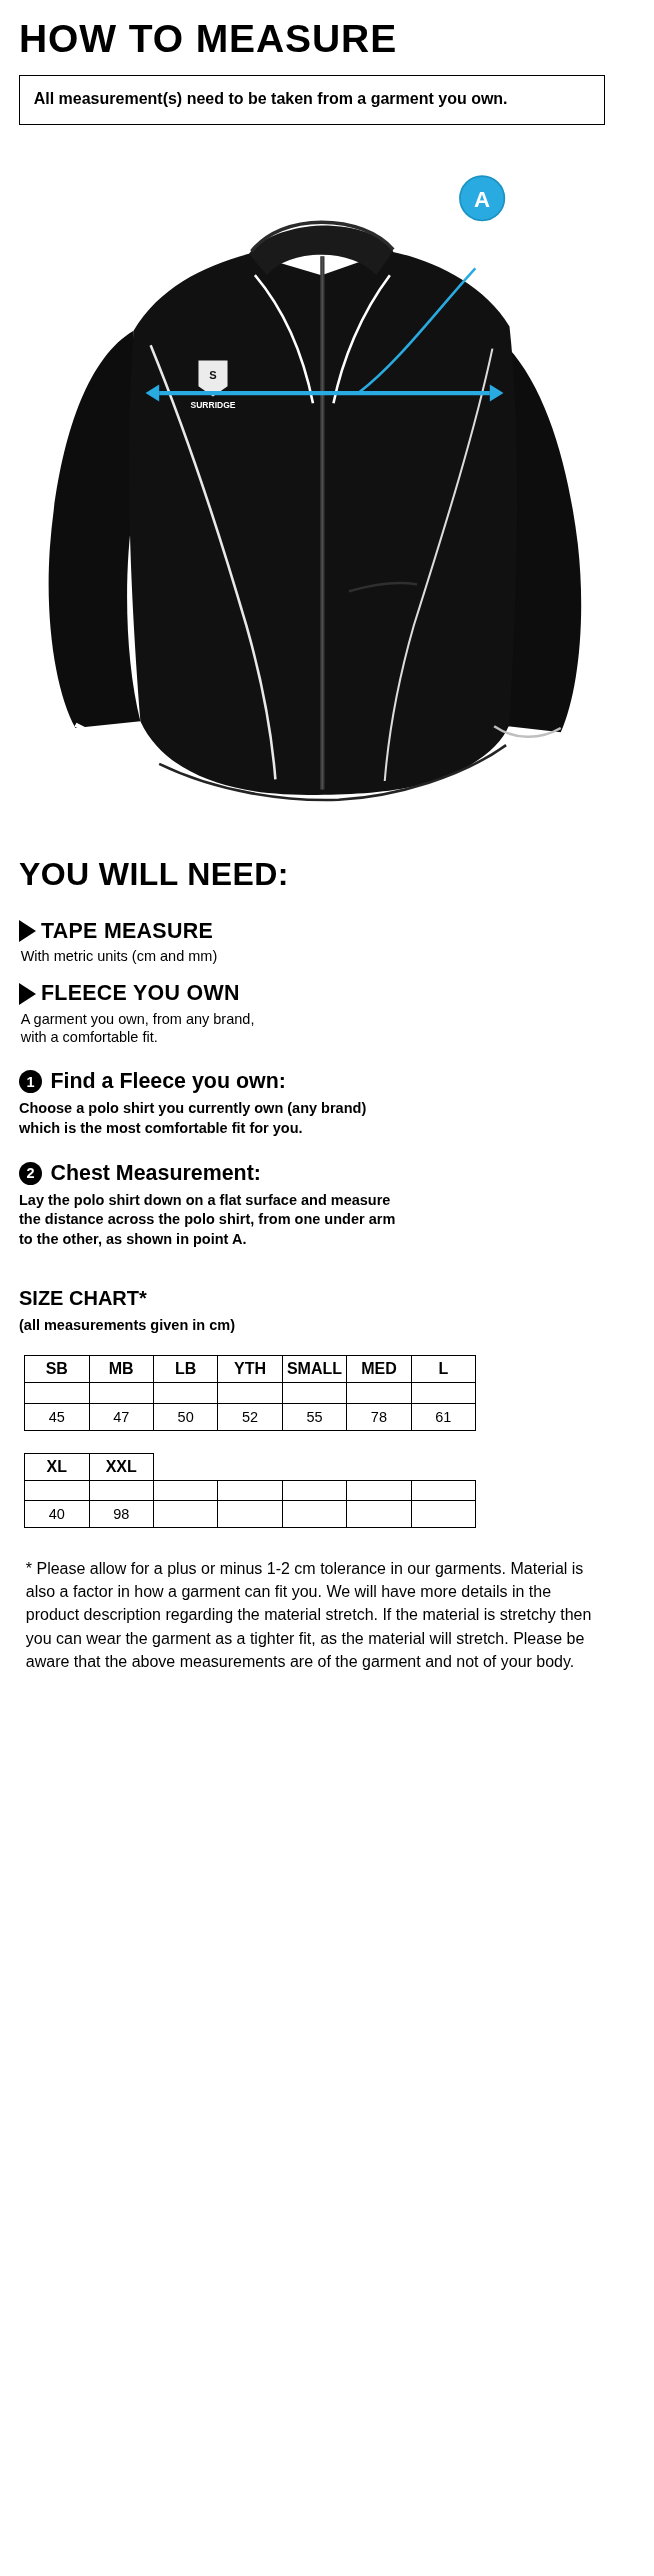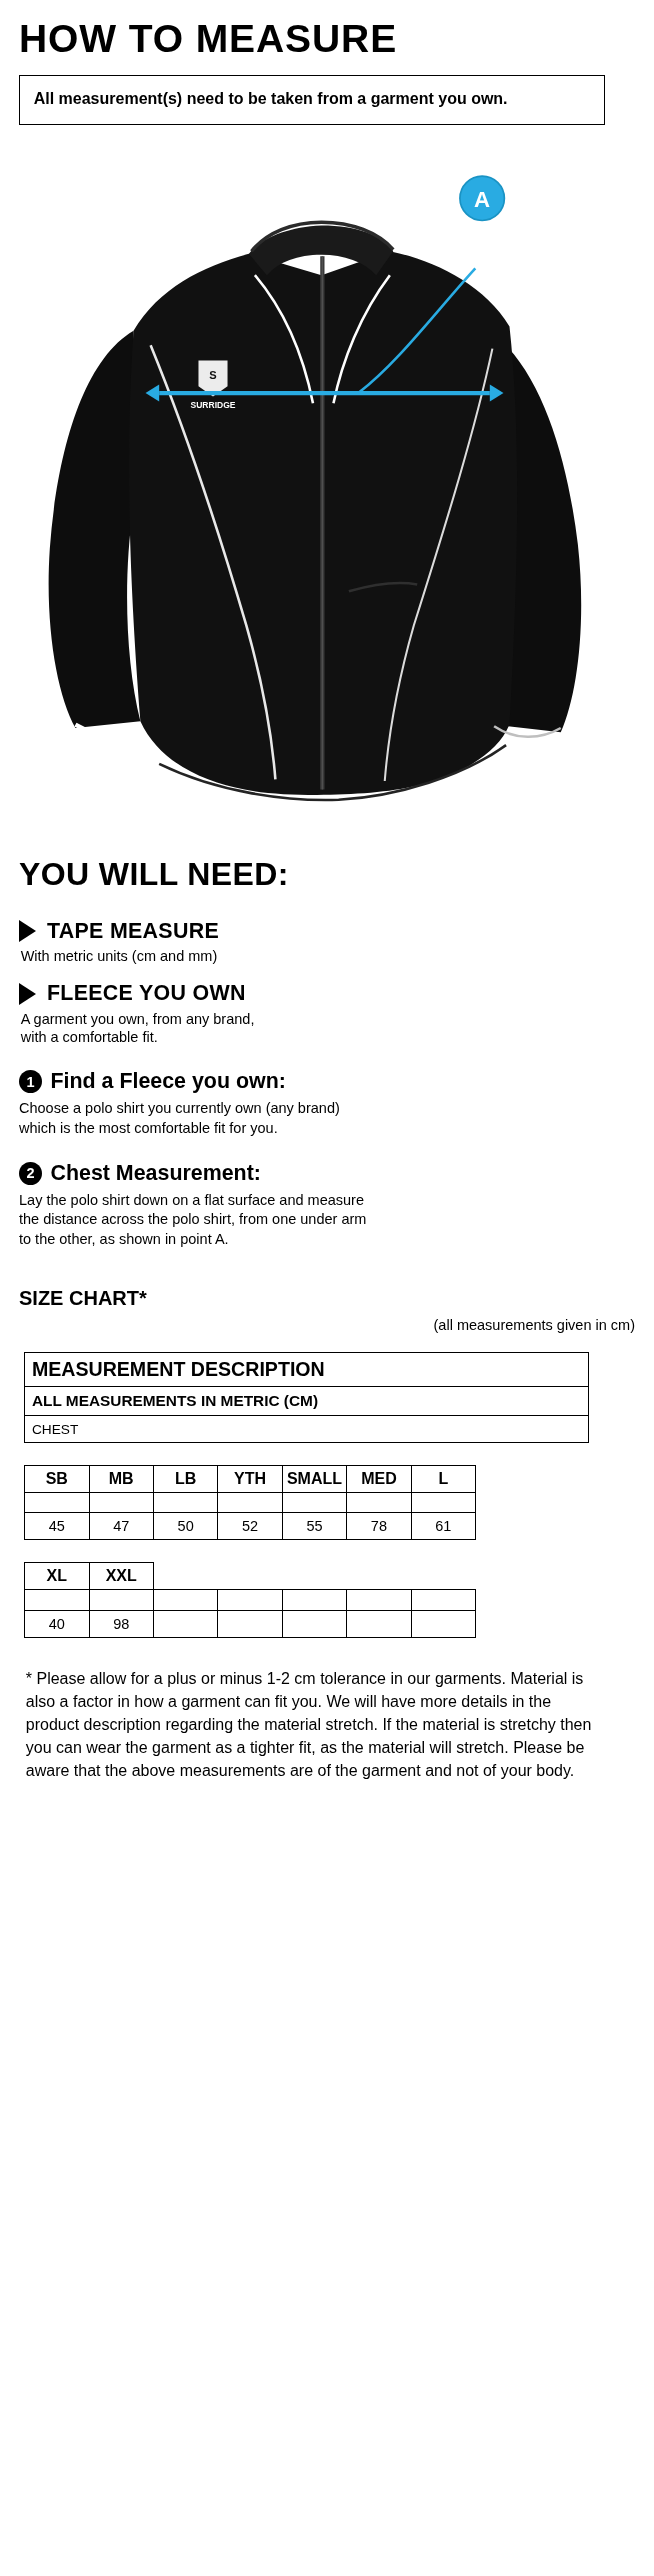--- a/index.html
+++ b/index.html
@@ -53,21 +53,21 @@
     font-size: 32px;
     font-weight: bold;
     letter-spacing: 0.4px;
     margin: 8.5px 0 26px 0;
   }
 
   .need-item { margin-bottom: 15.4px; }
   .need-head {
     display: flex;
     align-items: center;
-    gap: 11px;
+    gap: 5px;
     margin-bottom: 3.4px;
   }
   .tri {
     width: 0; height: 0;
     border-top: 11px solid transparent;
     border-bottom: 11px solid transparent;
     border-left: 17px solid #000;
     flex: 0 0 auto;
   }
   .need-title {
@@ -100,36 +100,35 @@
     align-items: center;
     justify-content: center;
     flex: 0 0 auto;
   }
   .step-title {
     font-size: 21.4px;
     font-weight: bold;
   }
   .step-desc {
     font-size: 14.5px;
-    font-weight: normal;
+    font-weight: bold;
     line-height: 1.35;
     margin: 0;
   }
 
   
   .size-chart-title {
     font-size: 20px;
     font-weight: bold;
     margin: 38px 0 6.8px 0;
   }
   .size-chart-sub {
     font-size: 14.5px;
-    font-weight: normal;
+    font-weight: bold;
     margin: 0 0 19px 0;
-    text-align: right;
   }
 
   table.meas {
     border-collapse: collapse;
     width: 565px;
     margin: 0 0 0 5.1px;
   }
   table.meas td, table.meas th {
     border: 1.3px solid #000;
     text-align: left;
@@ -274,33 +273,20 @@
       <span class="step-title">Chest Measurement:</span>
     </div>
     <p class="step-desc" style="white-space:pre-line;">Lay the polo shirt down on a flat surface and measure
 the distance across the polo shirt, from one under arm
 to the other, as shown in point A.</p>
   </div>
 
   <h2 class="size-chart-title">SIZE CHART*</h2>
   <p class="size-chart-sub">(all measurements given in cm)</p>
 
-  <table class="meas">
-    <tbody>
-        <tr class="meas-head">
-      <td>MEASUREMENT DESCRIPTION</td>
-    </tr>
-    <tr class="meas-sub">
-      <td>ALL MEASUREMENTS IN METRIC (CM)</td>
-    </tr>
-    <tr class="meas-row">
-      <td>CHEST</td>
-    </tr>
-  </tbody>
-    </table>
 
   <table class="sizes">
     <tbody>
         <tr class="hdr">
       <td>SB</td>
       <td>MB</td>
       <td>LB</td>
       <td>YTH</td>
       <td>SMALL</td>
       <td>MED</td>

